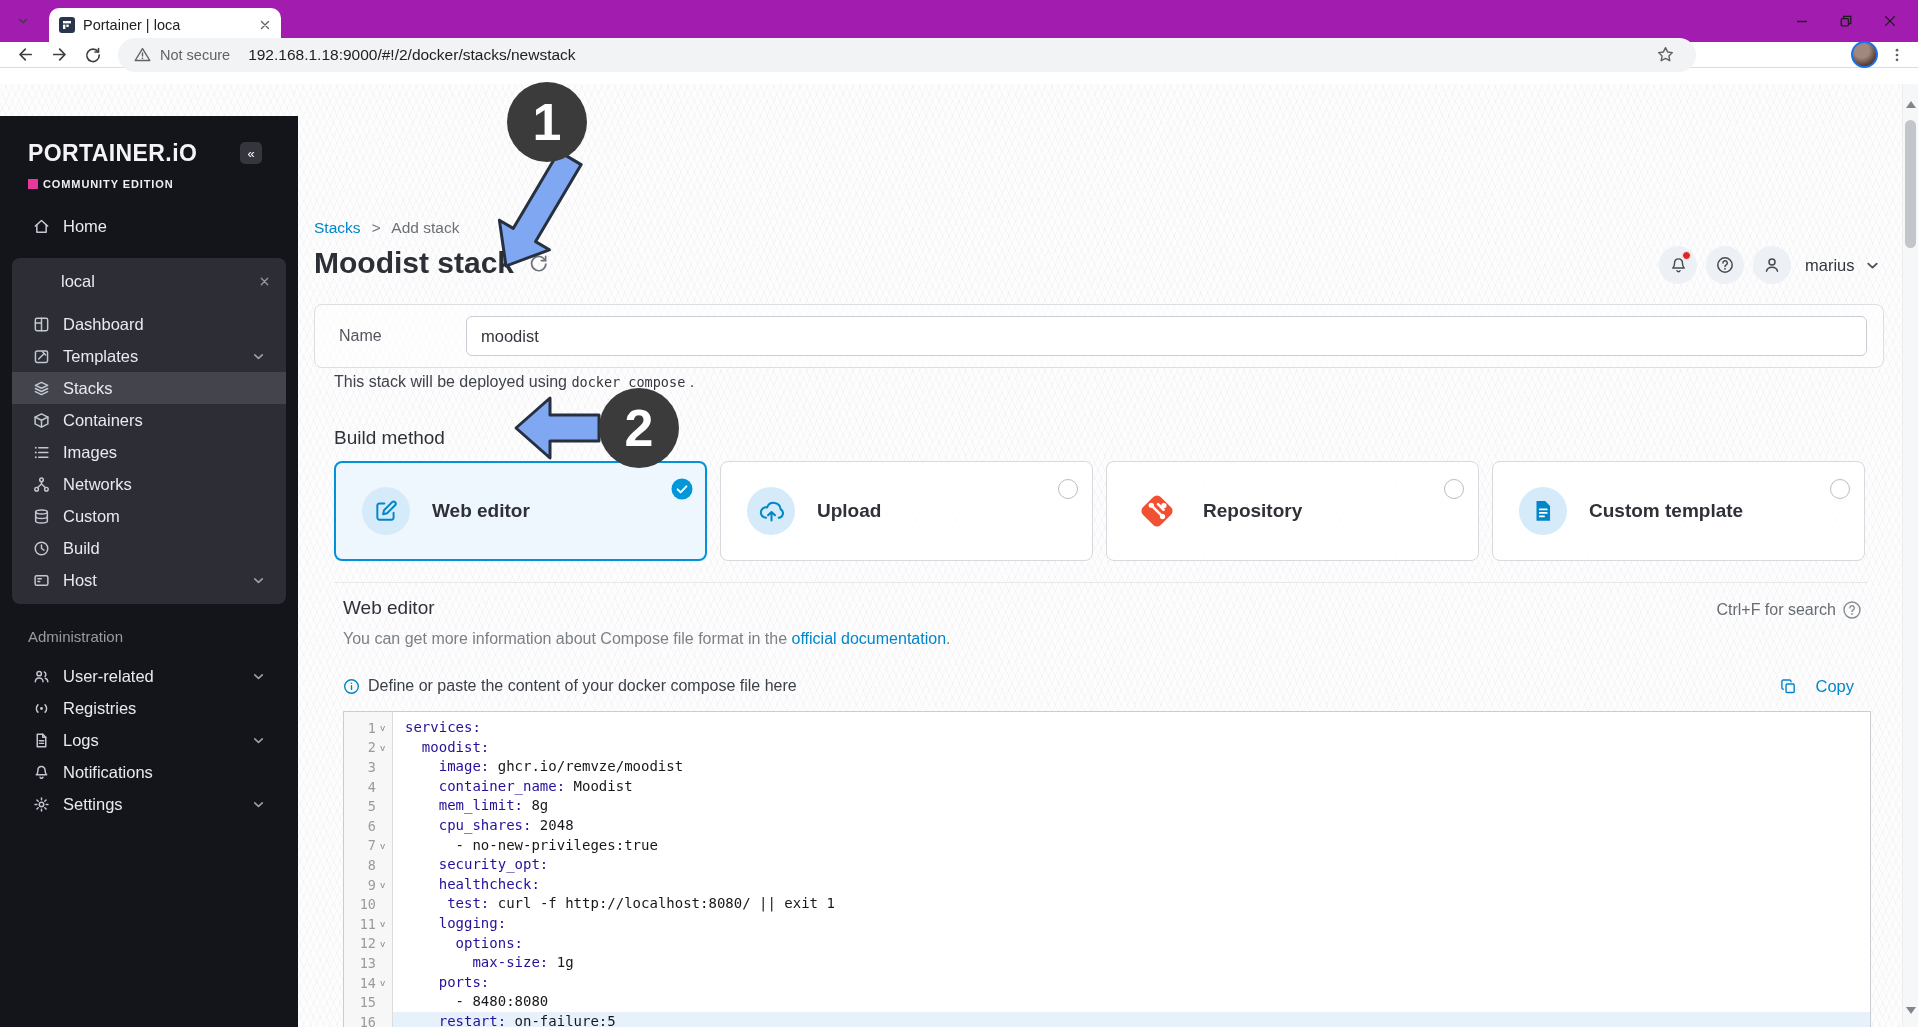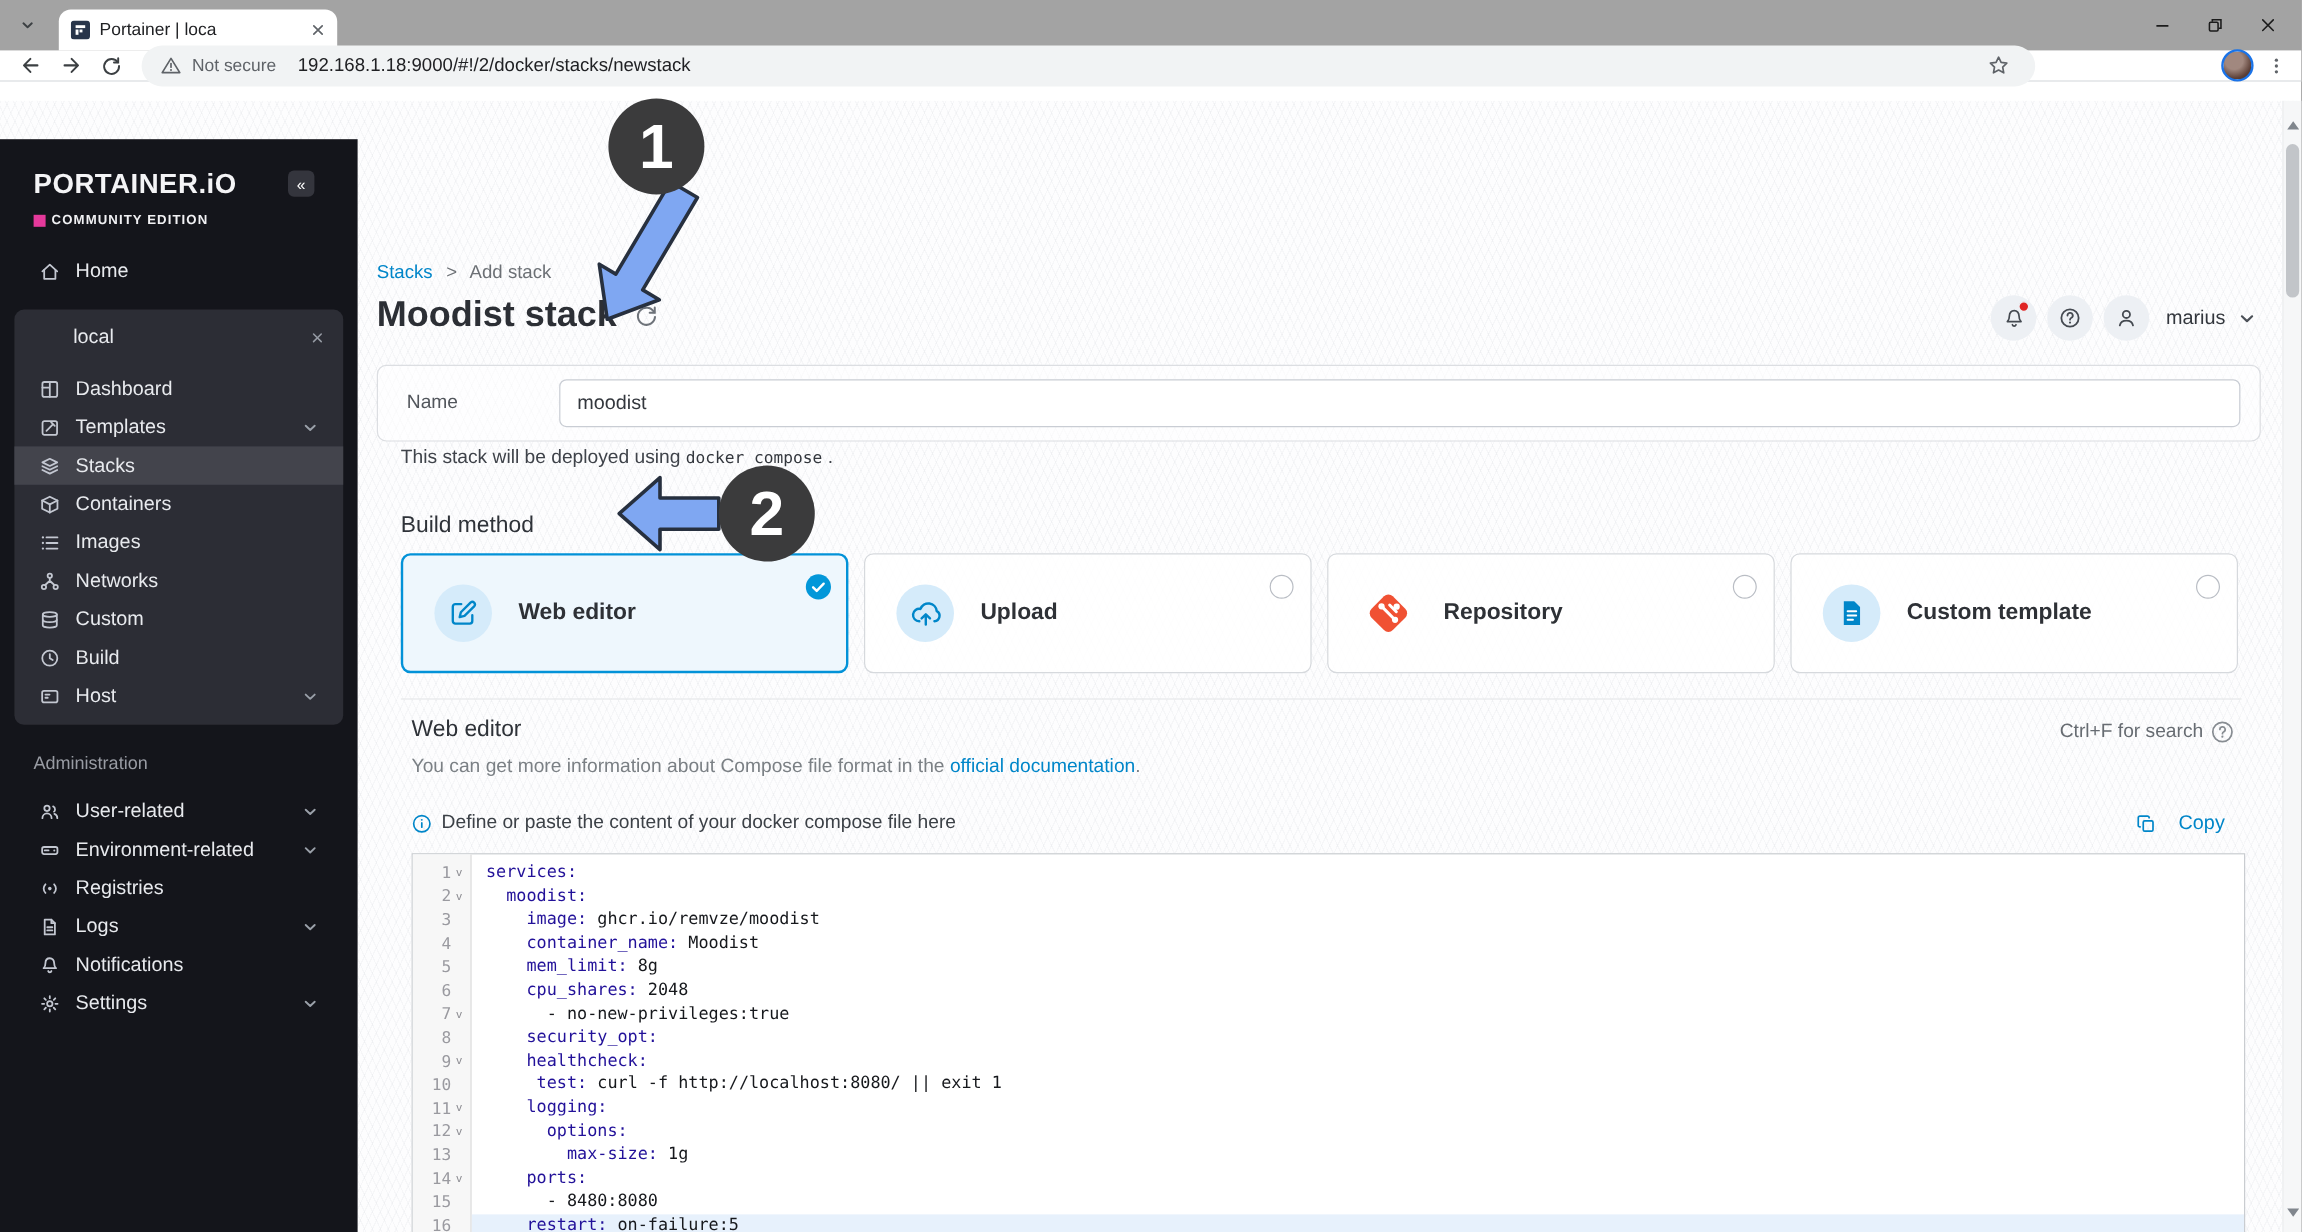--- a/index.html
+++ b/index.html
@@ -1,21 +1,21 @@
 <!DOCTYPE html>
 <html><head>
 <meta charset="utf-8">
 <style>
   * { margin:0; padding:0; box-sizing:border-box; }
   html,body { background:#666; }
   .screen { position:relative; width:1918px; height:1027px; overflow:hidden;
             background:#fff; font-family:"Liberation Sans", sans-serif; }
 
   
-  .titlebar { position:absolute; top:0; left:0; right:0; height:58px; background:#a3a3a3; }
+  .titlebar { position:absolute; top:0; left:0; right:0; height:58px; background:#a21caf; }
   .tab-search { position:absolute; left:12px; top:10px; width:22px; height:22px; border-radius:50%;
                 display:flex; align-items:center; justify-content:center; color:#3c4043; }
   .tab { position:absolute; left:49px; top:8px; width:232px; height:34px; background:#fff;
          border-radius:10px 10px 0 0; display:flex; align-items:center; padding:0 10px; gap:8px; }
   .tab-title { font-size:14.5px; color:#202124; white-space:nowrap; overflow:hidden; flex:1; }
   .win-controls { position:absolute; right:6px; top:0; height:42px; display:flex; align-items:center; }
   .win-btn { width:44px; height:42px; display:flex; align-items:center; justify-content:center; }
 
   .urlrow { position:absolute; top:42px; left:0; right:0; height:26px; background:#fff;
             border-bottom:1px solid #dadce0; display:flex; align-items:center; padding-left:8px; }
@@ -606,35 +606,20 @@
           <span class="s-label">User-related</span>
           <span class="s-chev">
             <svg viewBox="0 0 16 16">
               <path d="M4 6.2 8 10l4-3.8"></path>
             </svg>
           </span>
         </div>
         <div class="side-item">
           <span class="s-icon">
             <svg viewBox="0 0 16 16">
-              <rect x="2" y="5.5" width="12" height="5.5" rx="1.5"></rect>
-              <circle cx="11.5" cy="8.2" r=".8" fill="currentColor" stroke="none"></circle>
-              <path d="M4 8.2h3"></path>
-            </svg>
-          </span>
-          <span class="s-label">Environment-related</span>
-          <span class="s-chev">
-            <svg viewBox="0 0 16 16">
-              <path d="M4 6.2 8 10l4-3.8"></path>
-            </svg>
-          </span>
-        </div>
-        <div class="side-item">
-          <span class="s-icon">
-            <svg viewBox="0 0 16 16">
               <circle cx="8" cy="8" r="1.4" fill="currentColor" stroke="none"></circle>
               <path d="M4.6 11.4a4.8 4.8 0 0 1 0-6.8M11.4 4.6a4.8 4.8 0 0 1 0 6.8"></path>
             </svg>
           </span>
           <span class="s-label">Registries</span>
         </div>
         <div class="side-item">
           <span class="s-icon">
             <svg viewBox="0 0 16 16">
               <path d="M4 2.2h5.2L12 5v8.8H4Z"></path>

